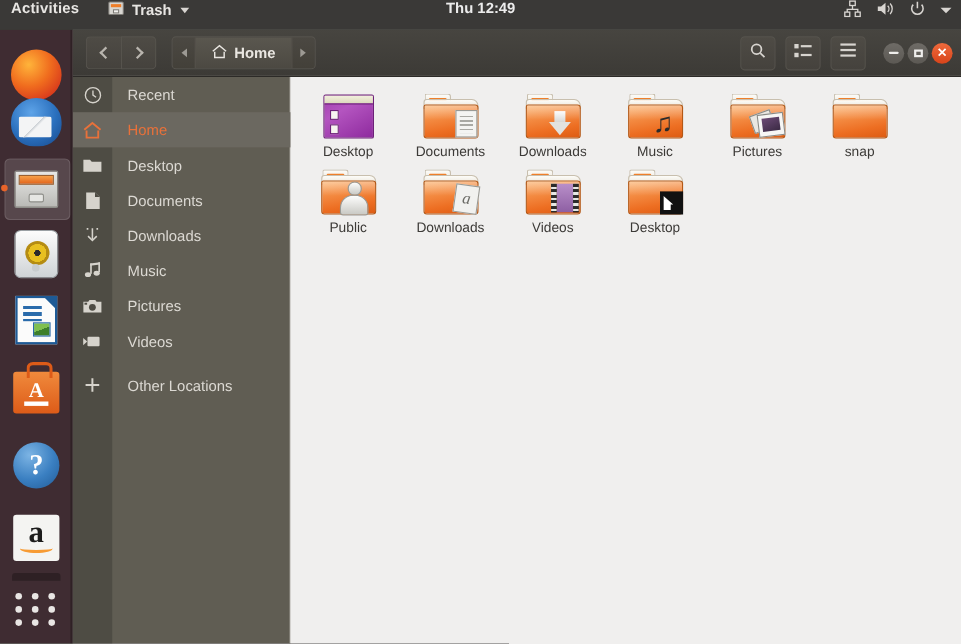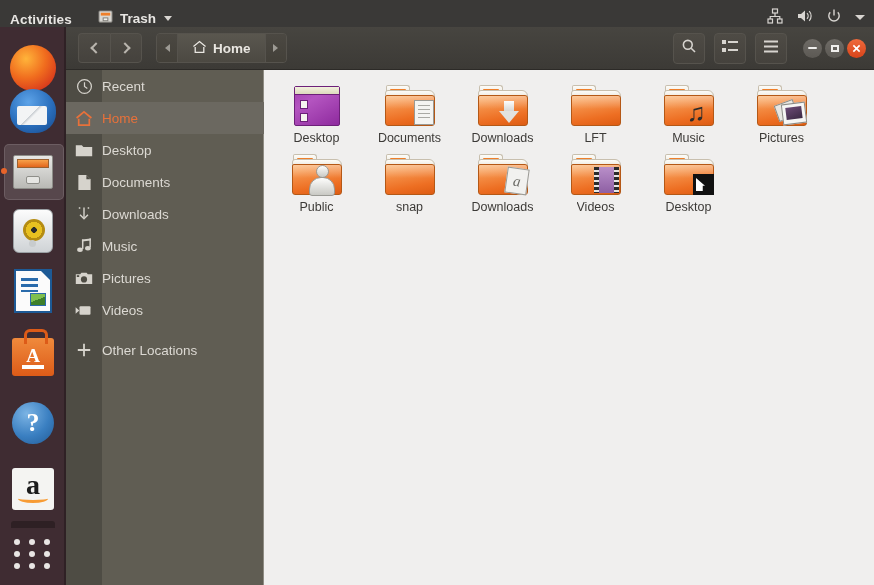--- a/index.html
+++ b/index.html
@@ -8,21 +8,21 @@
     font-family: "Liberation Sans", sans-serif;
     overflow: hidden;
     background: #3c3b37;
   }
   #screen { position: relative; width: 874px; height: 585px; }
 
   
   #topbar {
     position: absolute; left: 0; top: 0; width: 874px; height: 27px;
     background: #3a3937;
-    display: flex; align-items: flex-end;
+    display: flex; align-items: flex-start;
     color: #e8e6e3; font-size: 13.5px; font-weight: bold;
     z-index: 40;
   }
   #activities { margin-left: 10px; letter-spacing: .2px; }
   .tb-app { display: flex; align-items: center; margin-left: 26px; gap: 7px; }
   .tb-app-name { font-weight: bold; }
   .tb-caret {
     width: 0; height: 0; border-left: 4.5px solid transparent;
     border-right: 4.5px solid transparent; border-top: 5px solid #d8d5d1;
     margin-left: 1px;
@@ -254,21 +254,21 @@
     position: relative; height: 32px; display: flex; align-items: center;
     color: #dcd9d3; font-size: 13.5px; z-index: 2;
   }
   .sb-item.sel { background: #6b6860; }
   .sb-item.sel .sb-label { color: #e8713a; }
   .sb-item.sel .sb-ico { color: #e8713a; }
   .sb-ico {
     width: 36px; height: 32px; display: flex; align-items: center; justify-content: center;
     color: #d6d3cc; flex: none;
   }
-  .sb-label { }
+  .sb-label { margin-left: 14px; }
   .sb-gap { height: 8px; }
 
   #content { flex: 1; background: #f0efee; position: relative; overflow: hidden; }
   #grid {
     display: flex; flex-wrap: wrap; align-content: flex-start;
     padding: 6px 0 0 6px;
   }
   .fitem {
     width: 93px; padding-top: 8px; display: flex; flex-direction: column;
     align-items: center; gap: 3px;
@@ -409,20 +409,21 @@
       <span>
         <svg width="15" height="15" viewBox="0 0 16 16">
           <rect x="1" y="2" width="14" height="12" rx="1" fill="#d9d7d2" stroke="#7d7b76"></rect>
           <rect x="3" y="4" width="10" height="3" fill="#ef7f2a"></rect>
           <rect x="5.5" y="9.5" width="5" height="3" fill="#f2f1ee" stroke="#7d7b76"></rect>
         </svg>
       </span>
       <span class="tb-app-name">Trash</span>
       <span class="tb-caret"></span>
     </div>
+    <div id="clock">Thu 12:49</div>
     <div id="tb-right">
       <span>
         <svg width="16" height="16" viewBox="0 0 16 16" fill="none" stroke="#d8d5d1" stroke-width="1.2">
           <rect x="5.5" y="1" width="5" height="4"></rect>
             <rect x="1" y="11" width="4.5" height="4"></rect>
           <rect x="10.5" y="11" width="4.5" height="4"></rect>
           <path d="M8 5v3.5M3.2 11V8.5h9.6V11"></path>
         </svg>
       </span>
       <span>
@@ -698,28 +699,20 @@
           <div class="fitem">
             <div class="folder">
               <div class="fd-tab"></div>
                 <div class="fd-back"></div>
                 <div class="fd-front"></div>
               <div class="emb emb-dl"></div>
             </div>
             <div class="fname">Downloads</div>
           </div>
 
-          <div class="fitem">
-            <div class="folder">
-              <div class="fd-tab"></div>
-                <div class="fd-back"></div>
-                <div class="fd-front"></div>
-            </div>
-            <div class="fname">LFT</div>
-          </div>
 
           <div class="fitem">
             <div class="folder">
               <div class="fd-tab"></div>
                 <div class="fd-back"></div>
                 <div class="fd-front"></div>
               <div class="emb emb-music">♫</div>
             </div>
             <div class="fname">Music</div>
           </div>
@@ -733,32 +726,32 @@
                 <div class="emb emb-pic"></div>
             </div>
             <div class="fname">Pictures</div>
           </div>
 
           <div class="fitem">
             <div class="folder">
               <div class="fd-tab"></div>
                 <div class="fd-back"></div>
                 <div class="fd-front"></div>
+            </div>
+            <div class="fname">snap</div>
+          </div>
+
+          <div class="fitem">
+            <div class="folder">
+              <div class="fd-tab"></div>
+                <div class="fd-back"></div>
+                <div class="fd-front"></div>
               <div class="emb emb-person"></div>
             </div>
             <div class="fname">Public</div>
-          </div>
-
-          <div class="fitem">
-            <div class="folder">
-              <div class="fd-tab"></div>
-                <div class="fd-back"></div>
-                <div class="fd-front"></div>
-            </div>
-            <div class="fname">snap</div>
           </div>
 
           <div class="fitem">
             <div class="folder">
               <div class="fd-tab"></div>
                 <div class="fd-back"></div>
                 <div class="fd-front"></div>
               <div class="emb emb-tpl">a</div>
             </div>
             <div class="fname">Downloads</div>

